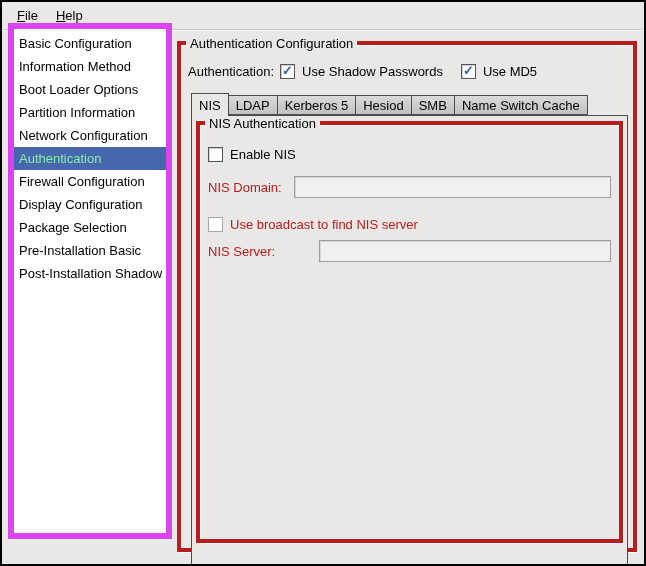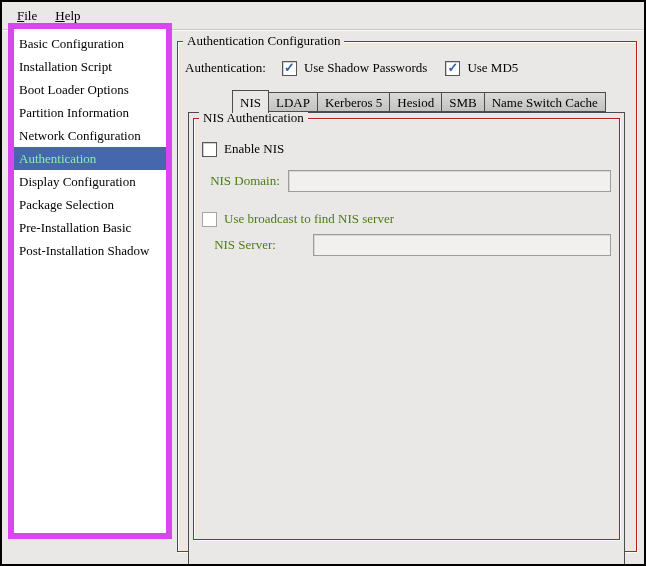--- a/index.html
+++ b/index.html
@@ -1,19 +1,19 @@
 <!DOCTYPE html>
 <html><head>
 <meta charset="utf-8">
 <style>
   html,body { margin:0; padding:0; background:#555; }
   .window {
     position:relative; width:646px; height:566px; box-sizing:border-box;
     background:#e9e8e6; border:2px solid #000000;
-    font-family:Liberation Serif, serif; font-size:13px; color:#000;
+    font-family:Liberation Sans, sans-serif; font-size:13px; color:#000;
     overflow:hidden;
   }
 
   
   .menubar {
     position:absolute; top:0; left:0; right:0; height:27px;
     display:flex; align-items:center; padding-left:6px;
     border-bottom:1px solid #c9c8c6; box-shadow:0 1px 0 #f8f8f6;
   }
   .menu-item { padding:4px 9px; cursor:default; white-space:nowrap; }
@@ -25,52 +25,52 @@
     background:#ffffff; border:6px solid #d946ef; box-sizing:border-box;
     padding-top:3px; overflow:hidden;
   }
   .side-item {
     height:23px; line-height:23px; padding-left:5px; white-space:nowrap; cursor:default;
   }
   .side-item.selected { background:#4667ad; color:#86efac; }
 
   
   .gframe {
-    position:absolute; border:1px solid #b91c1c; box-sizing:border-box;
+    position:absolute; border:4px solid #b91c1c; box-sizing:border-box;
     box-shadow:1px 1px 0 #fbfbf9, inset 1px 1px 0 #fbfbf9;
   }
   .gframe-label {
     position:absolute; top:-9px; left:5px; background:#e9e8e6; padding:0 4px;
     line-height:16px; white-space:nowrap;
   }
 
   .main-frame { left:175px; top:39px; width:460px; height:511px; }
 
   
   .auth-row {
     position:absolute; top:17px; left:7px; height:18px;
     display:flex; align-items:center; white-space:nowrap;
   }
-  .auth-row .row-label { margin-right:16px; }
+  .auth-row .row-label { margin-right:6px; }
   .cb-group { display:flex; align-items:center; cursor:default; }
   .cb-group + .cb-group { margin-left:18px; }
   .cb {
     width:15px; height:15px; box-sizing:border-box; background:#ffffff;
     border:1px solid #55555a; box-shadow:inset 1px 1px 0 #cfcfd3;
     display:inline-flex; align-items:center; justify-content:center; flex:none;
   }
   .cb .mark { color:#3a61a8; font-weight:bold; font-size:13px; line-height:1; transform:translateY(-1px); }
   .cb.disabled { border-color:#a5a5a3; box-shadow:none; }
   .cb-text { margin-left:7px; }
-  .disabled-text { color:#4d7c0f;text-align:center; }
+  .disabled-text { color:#b91c1c; }
 
   
   .tabs {
     position:absolute; top:48px; left:10px; height:22px;
-    display:flex; align-items:flex-end; z-index:2;margin-left:44px;
+    display:flex; align-items:flex-end; z-index:2;
   }
   .tab {
     box-sizing:border-box; height:20px; padding:2px 7px 3px 7px; white-space:nowrap;
     background:linear-gradient(#dadad8,#c2c2c0);
     border:1px solid #4c4c4a; border-left-width:0; cursor:default;
   }
   .tab:first-child { border-left-width:1px; }
   .tab.active {
     height:23px; margin-bottom:-1px; padding-top:4px;
     background:#e9e8e6; border-left-width:1px; border-bottom:none; z-index:3;
@@ -106,25 +106,26 @@
 
 <div class="window">
 
   <div class="menubar">
     <div class="menu-item"><span class="mn">F</span><span>ile</span></div>
     <div class="menu-item"><span class="mn">H</span><span>elp</span></div>
   </div>
 
   <div class="sidebar">
     <div class="side-item">Basic Configuration</div>
-    <div class="side-item">Installation Script</div>
+    <div class="side-item">Information Method</div>
     <div class="side-item">Boot Loader Options</div>
     <div class="side-item">Partition Information</div>
     <div class="side-item">Network Configuration</div>
     <div class="side-item selected">Authentication</div>
+    <div class="side-item">Firewall Configuration</div>
     <div class="side-item">Display Configuration</div>
     <div class="side-item">Package Selection</div>
     <div class="side-item">Pre-Installation Basic</div>
     <div class="side-item">Post-Installation Shadow</div>
   </div>
 
   <div class="gframe main-frame">
     <span class="gframe-label">Authentication Configuration</span>
 
     <div class="auth-row">

